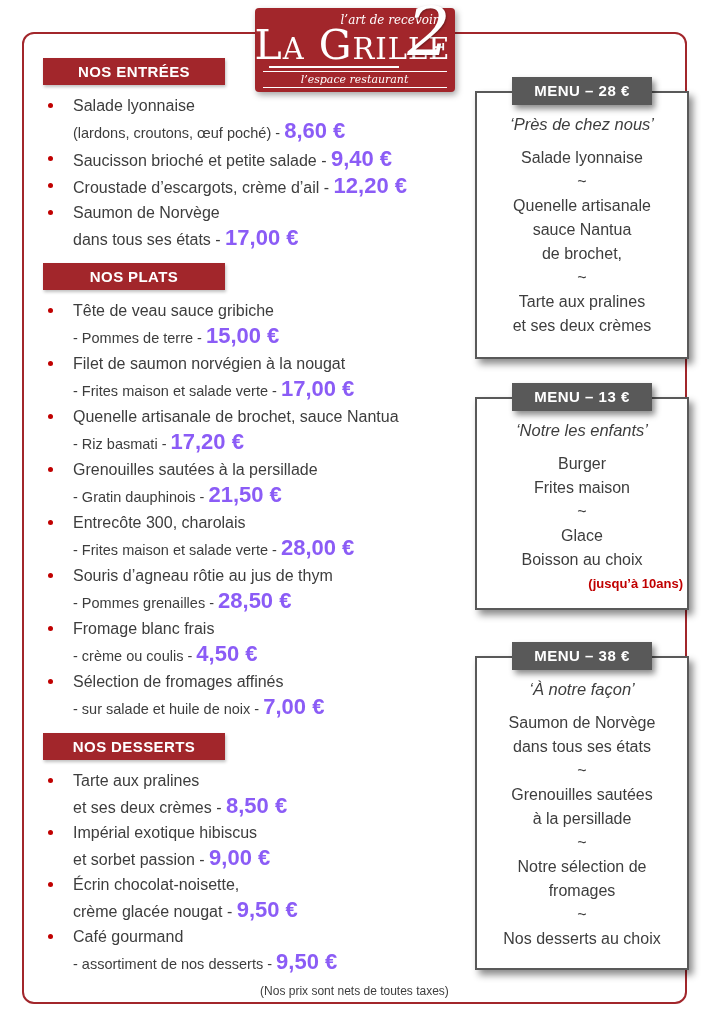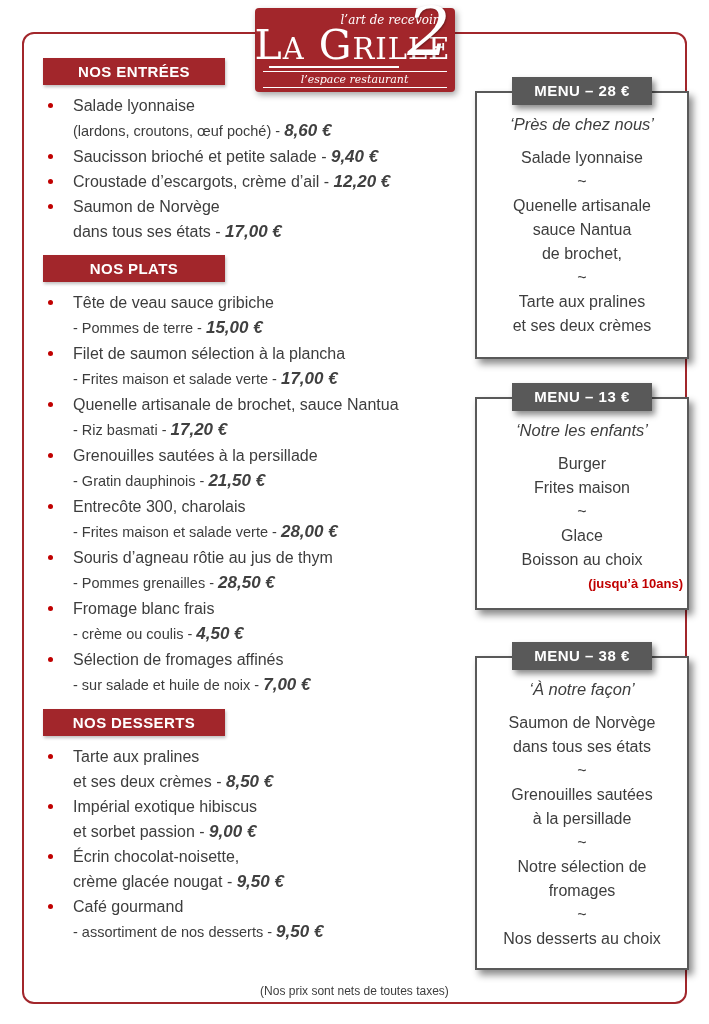--- a/index.html
+++ b/index.html
@@ -46,21 +46,21 @@
     font-weight:bold;font-size:15px;text-align:center;letter-spacing:.4px;
     margin:11px 0 8px 0;box-shadow:1px 2px 3px rgba(0,0,0,.25);
   }
   .section:first-child .section-header{margin-top:0;}
   .line{position:relative;padding-left:30px;line-height:25px;font-size:16px;}
   .line.sub{font-size:14.5px;}
   .bullet{
     position:absolute;left:5px;top:10px;width:5px;height:5px;border-radius:50%;
     background:#c00000;
   }
-  .price{color:#404040;font-weight:bold;font-size:17px;white-space:nowrap;font-style:italic;}
+  .price{color:#8b5cf6;font-weight:bold;font-size:22px;white-space:nowrap;}
   
   .right-col{position:absolute;left:455px;top:0;width:214px;padding-left:20px;}
   .menu-card{position:relative;padding-top:14px;}
   .menu-card.m1{margin-top:77px;}
   .menu-card.m2{margin-top:24px;}
   .menu-card.m3{margin-top:32px;}
   .menu-tab{
     position:absolute;top:0;left:50%;transform:translateX(-50%);
     width:140px;height:28px;line-height:28px;background:#595959;color:#fff;
     font-weight:bold;font-size:15px;text-align:center;letter-spacing:.5px;
@@ -114,21 +114,21 @@
         <div class="line"><span class="txt">dans tous ses états - </span><span class="price">17,00 €</span></div>
       </div>
     </div>
     <div class="section">
       <div class="section-header">NOS PLATS</div>
       <div class="item">
         <div class="line"><span class="bullet"></span><span class="txt">Tête de veau sauce gribiche</span></div>
         <div class="line sub"><span class="txt">- Pommes de terre - </span><span class="price">15,00 €</span></div>
       </div>
       <div class="item">
-        <div class="line"><span class="bullet"></span><span class="txt">Filet de saumon sélection à la plancha</span></div>
+        <div class="line"><span class="bullet"></span><span class="txt">Filet de saumon norvégien à la nougat</span></div>
         <div class="line sub"><span class="txt">- Frites maison et salade verte - </span><span class="price">17,00 €</span></div>
       </div>
       <div class="item">
         <div class="line"><span class="bullet"></span><span class="txt">Quenelle artisanale de brochet, sauce Nantua</span></div>
         <div class="line sub"><span class="txt">- Riz basmati - </span><span class="price">17,20 €</span></div>
       </div>
       <div class="item">
         <div class="line"><span class="bullet"></span><span class="txt">Grenouilles sautées à la persillade</span></div>
         <div class="line sub"><span class="txt">- Gratin dauphinois - </span><span class="price">21,50 €</span></div>
       </div>

